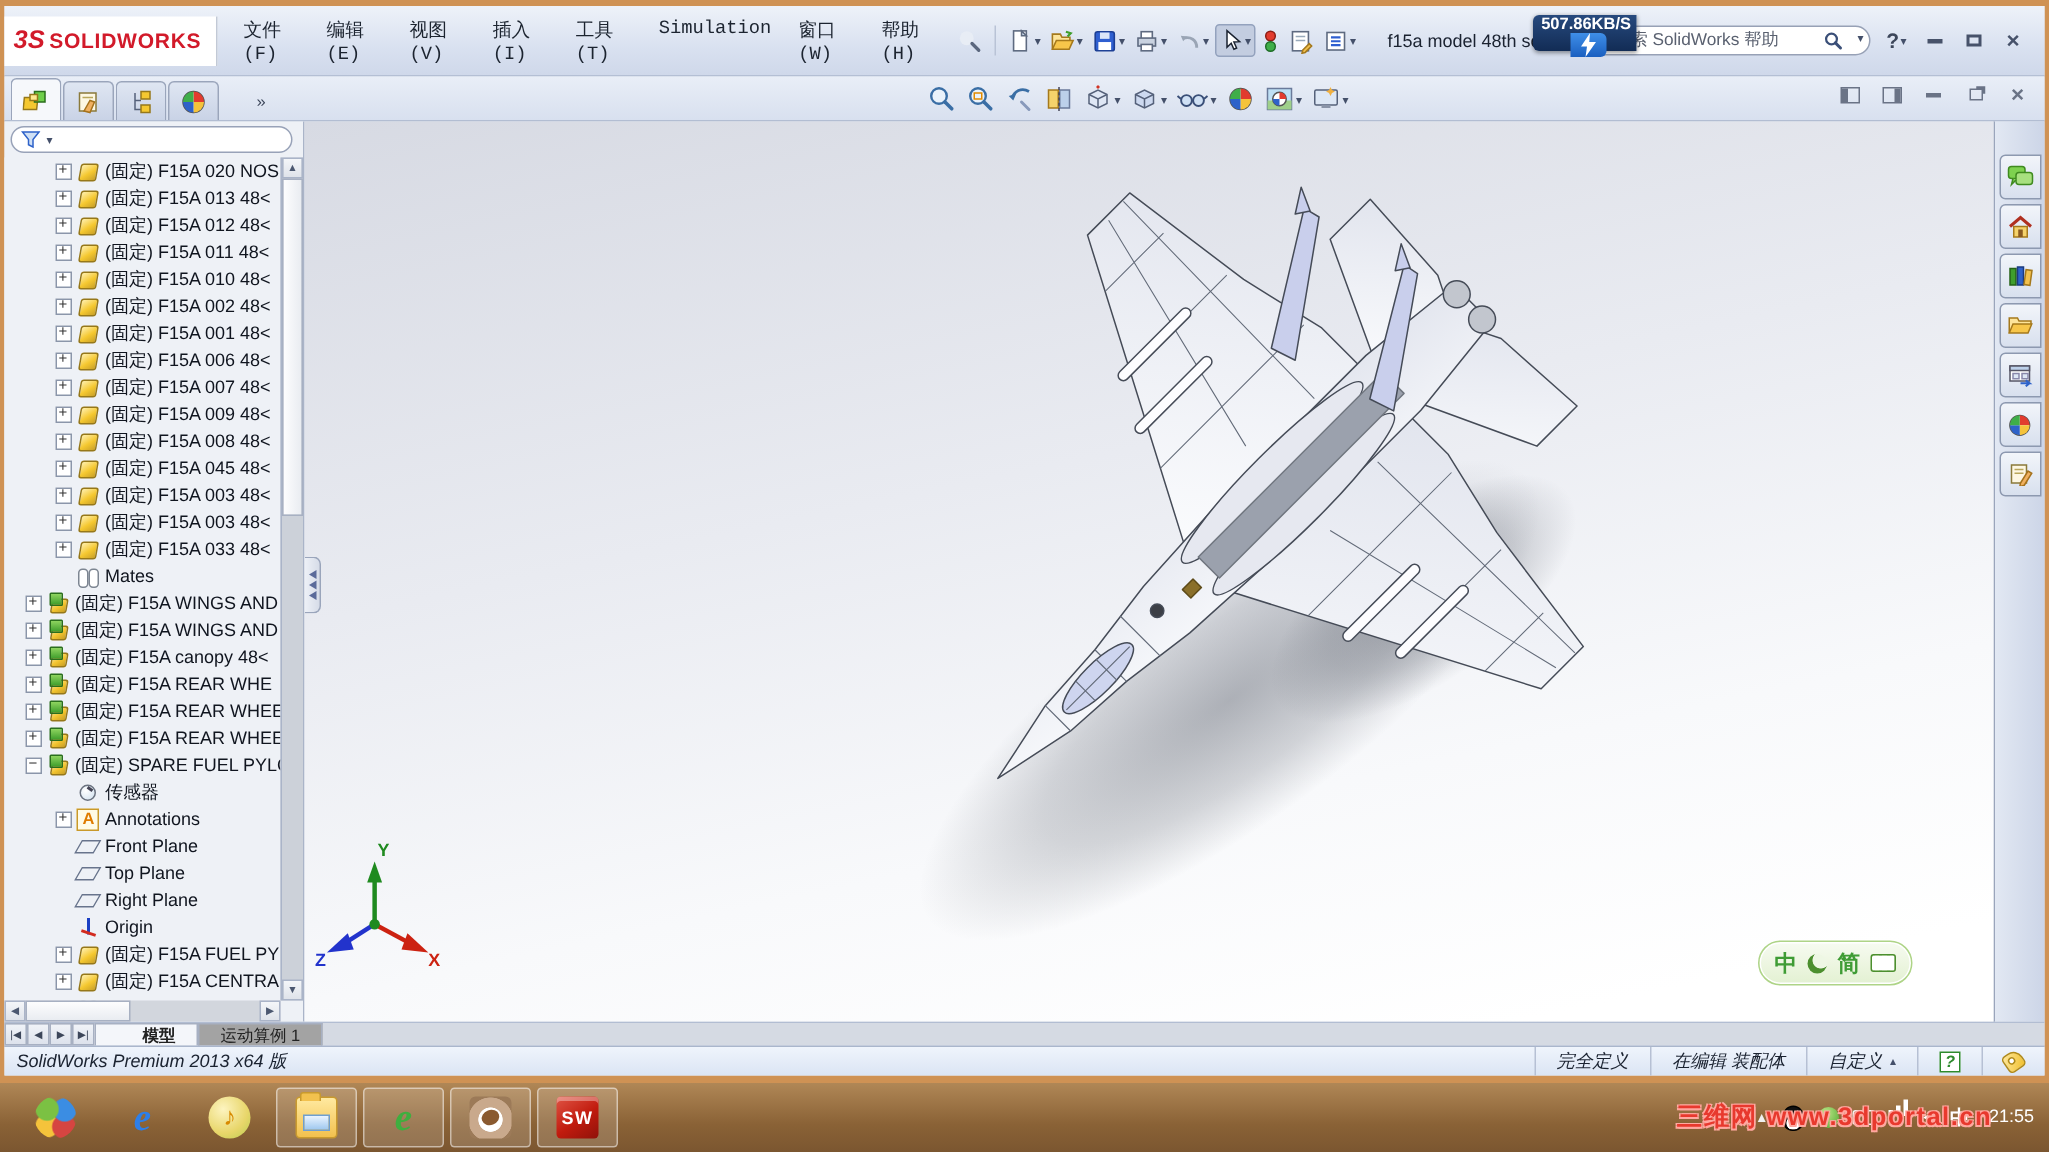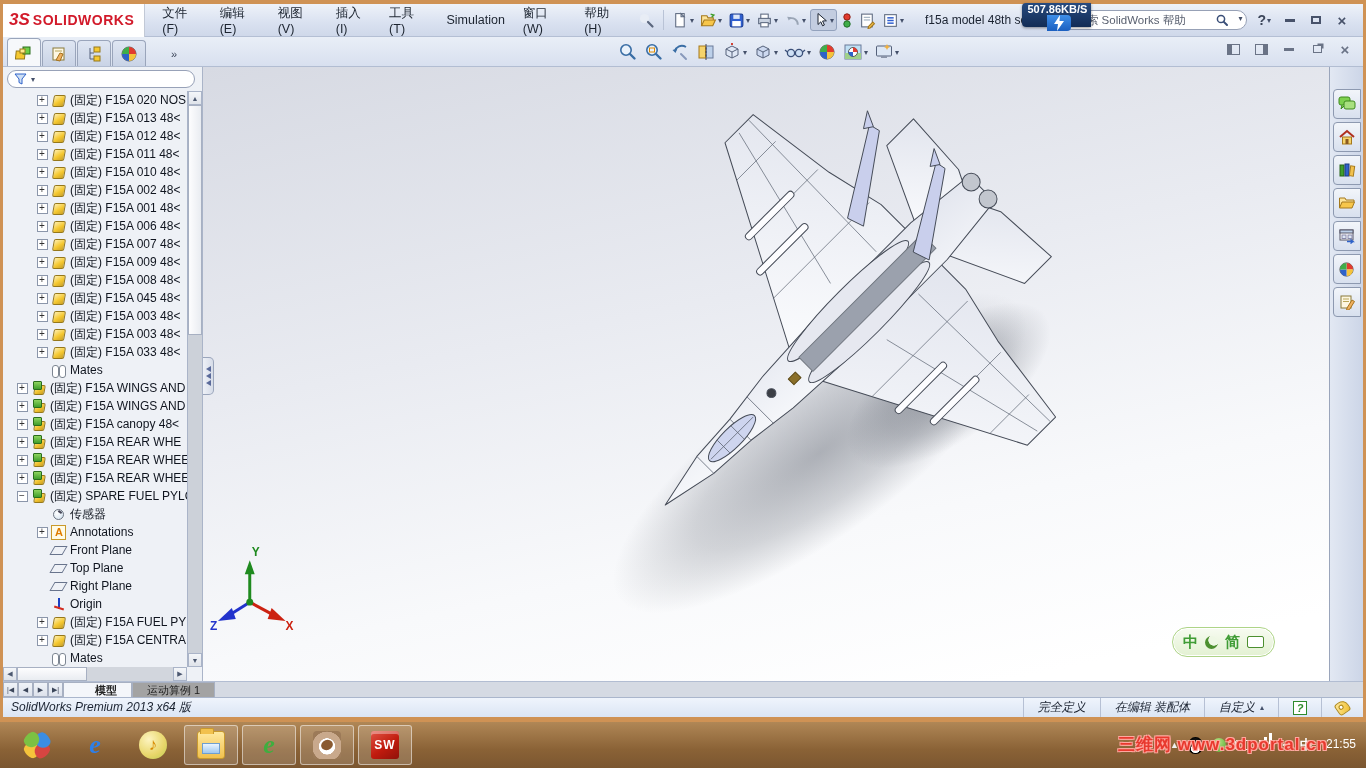--- a/index.html
+++ b/index.html
@@ -5,27 +5,27 @@
   * { margin:0; padding:0; box-sizing:border-box; }
   html,body { width:1366px; height:768px; overflow:hidden;
     font-family:"Liberation Sans","DejaVu Sans",sans-serif; }
   .app { position:relative; width:1366px; height:768px; background:#8a6236; }
 
   
   .frame { position:absolute; inset:0 0 46px 0; border:3px solid #cf9254; border-top-width:4px;
     border-bottom:5px solid #cf9254; background:#e9edf5; display:flex; flex-direction:column; }
 
   
-  .titlebar { height:33px; background:linear-gradient(#eef2f9,#d9e1f0 60%,#cfd8ea);
+  .titlebar { height:47px; background:linear-gradient(#eef2f9,#d9e1f0 60%,#cfd8ea);
     display:flex; align-items:center; border-bottom:1px solid #b4bfd4; position:relative; }
   .logo { height:33px; background:#fff; display:flex; align-items:center; padding:0 10px 0 6px;
     border-right:1px solid #c2c9d6; }
   .logo-ds { color:#d21a2a; font-weight:bold; font-style:italic; font-size:17px; margin-right:3px; }
   .logo-sw { color:#d21a2a; font-weight:bold; font-size:14px; letter-spacing:.5px; }
-  .menus { display:flex; align-items:center; margin-left:8px; }
+  .menus { display:flex; align-items:flex-start; margin-left:8px;font-family:Liberation Mono, monospace; }
   .menu { font-size:12.5px; color:#1c2430; padding:4px 9px; cursor:default; }
   .tb-sep { width:1px; height:20px; background:#b9c3d6; margin:0 5px; }
   .btn { display:flex; align-items:center; padding:2px 2px; margin:0 1px; border-radius:3px; }
   .btn svg { display:block; }
   .caret { font-size:8px; color:#44506a; margin-left:1px; }
   .btn.sunken { background:#c3cde0; border:1px solid #93a2bd; }
   .doc-title { font-size:12px; color:#1a2230; margin:0 10px 0 18px; white-space:nowrap; }
   .searchwrap { position:relative; margin-right:6px; }
   .search-input { width:195px; height:20px; border:1px solid #97a1b6; border-radius:11px;
     font-size:11.5px; padding:0 34px 0 22px; color:#333; background:#fff; }

